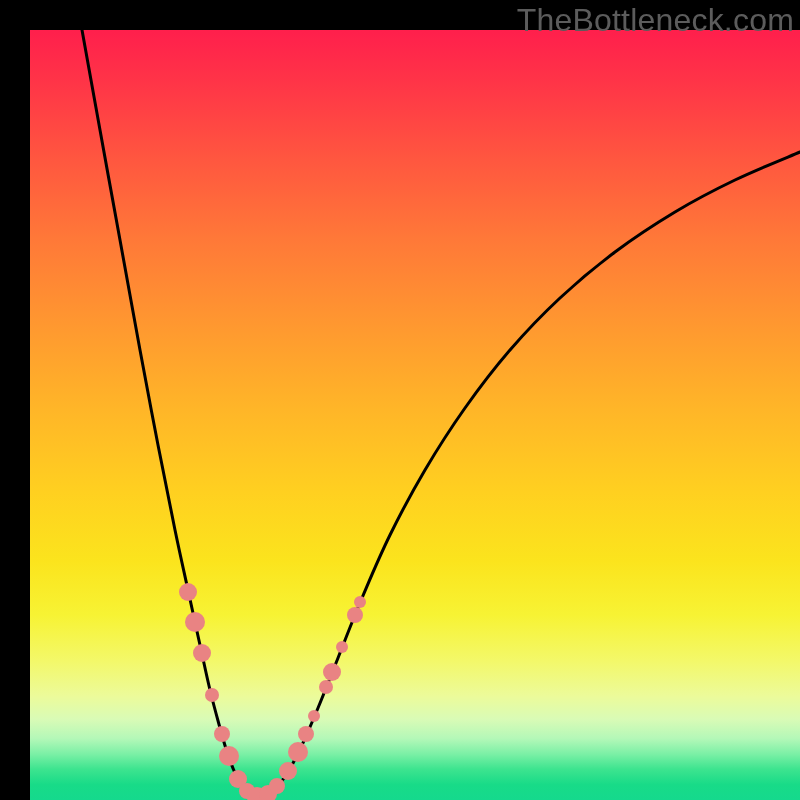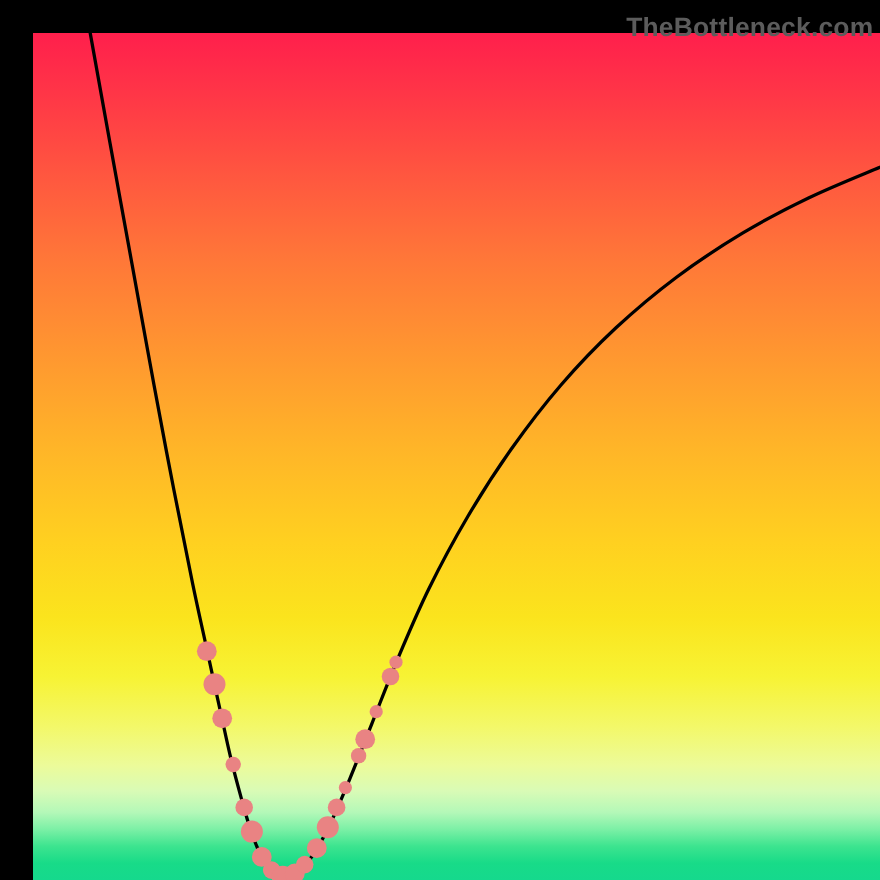--- a/index.html
+++ b/index.html
@@ -55,26 +55,26 @@
   }
   .curve-svg {
     position: absolute;
     left: 0;
     top: 0;
     width: 100%;
     height: 100%;
   }
   .watermark {
     position: absolute;
-    top: 12px;
+    top: 2px;
     right: 6px;
     color: #5c5c5c;
-    font-size: 24px;
+    font-size: 32px;
     letter-spacing: 0.2px;
-    font-weight: 700;
+    font-weight: 400;
   }
 </style>
 </head>
 <body>
 
 <div class="frame">
 
   <div class="plot-area">
     <div class="gradient-bg"></div>
 

